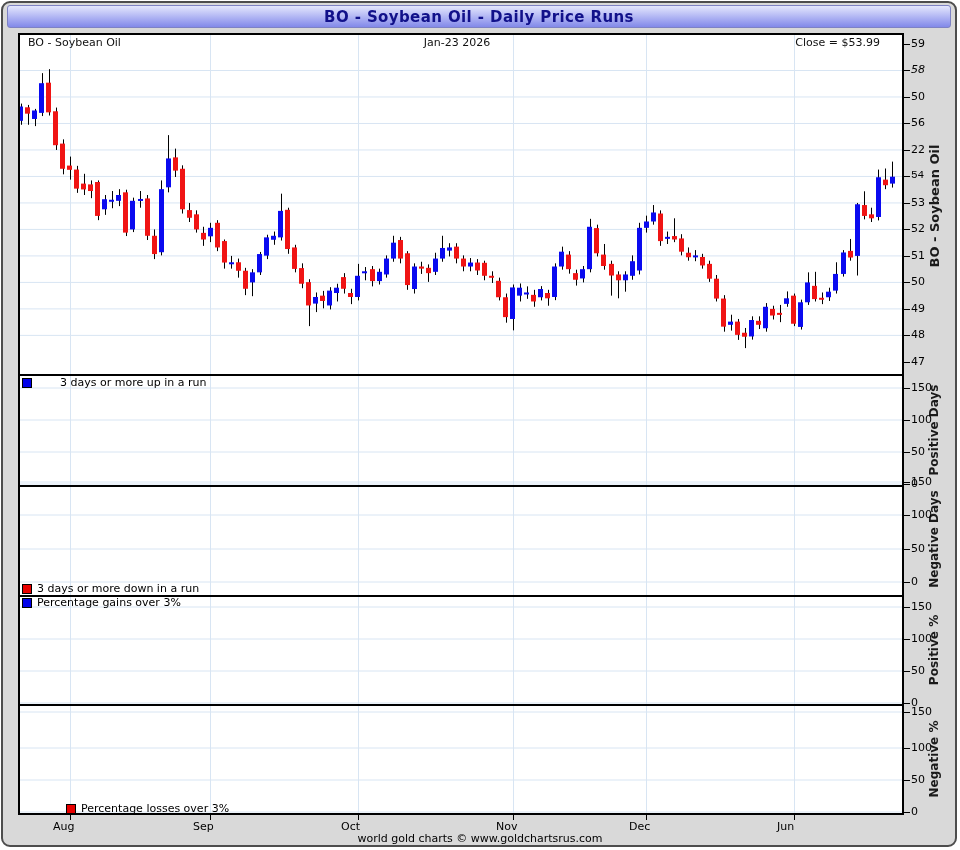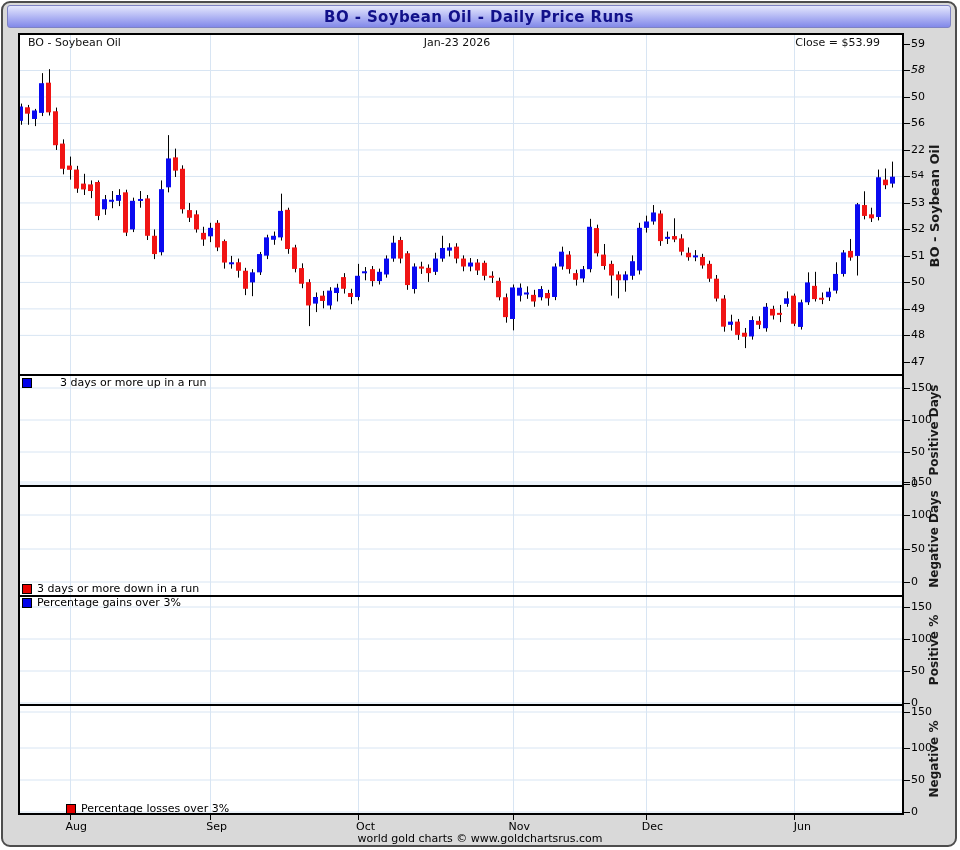--- a/index.html
+++ b/index.html
@@ -12,21 +12,21 @@
   .hdr-center{left:18px;width:878px;text-align:center;}
   .hdr-right{left:18px;width:862px;text-align:right;}
   .legend{position:absolute;font-size:11px;color:#000;white-space:nowrap;display:flex;align-items:center;gap:5px;line-height:11px;}
   .legend .sw{width:8px;height:8px;border:1px solid #000;display:inline-block;}
   .rot{position:absolute;font-weight:bold;color:#1a1a1a;white-space:nowrap;transform:translate(-50%,-50%) rotate(-90deg);}
   .rot-main{font-size:13px;}
   .rot-sub{font-size:12px;}
   .tick-mark{position:absolute;width:6px;height:1px;background:#000;}
   .tick-label{position:absolute;font-size:11px;color:#000;white-space:nowrap;line-height:13px;}
   .month-tick{position:absolute;width:1px;height:5px;background:#000;top:815px;}
-  .month-label{position:absolute;top:820px;width:34px;text-align:right;font-size:11px;color:#000;}
+  .month-label{position:absolute;top:820px;width:34px;text-align:left;font-size:11px;color:#000;}
   .footer{position:absolute;left:0;top:832px;width:960px;text-align:center;font-size:11px;color:#000;}
 </style>
 </head>
 <body>
 
 <div class="window-bg"></div>
 
 <div class="titlebar">
   <span>BO  -  Soybean Oil - Daily Price Runs</span>
 </div>

